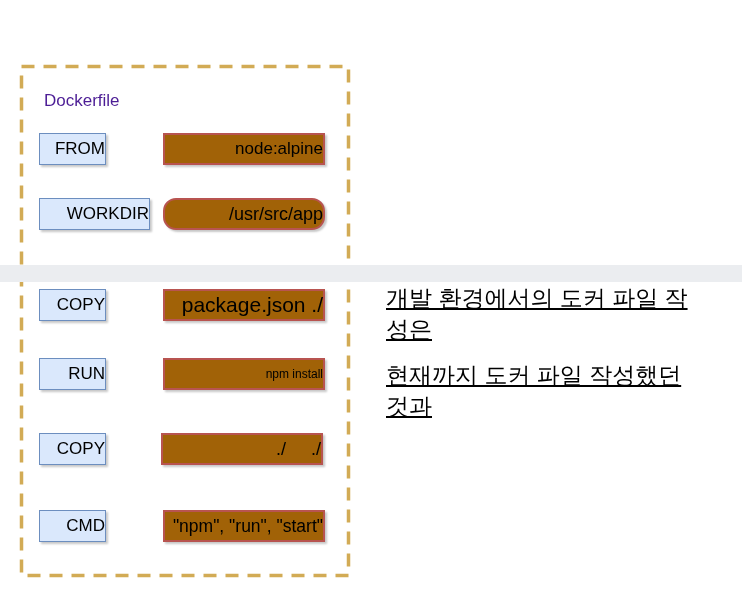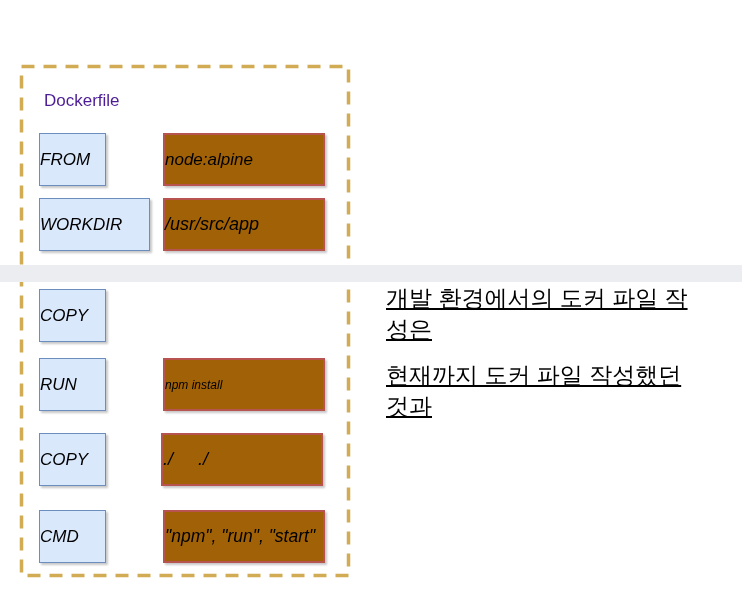--- a/index.html
+++ b/index.html
@@ -36,26 +36,25 @@
     left: 44px;
     top: 91px;
     font-size: 17px;
     color: #4c1d95;
     z-index: 2;
   }
   .box {
     position: absolute;
     display: flex;
     align-items: center;
-    justify-content: flex-start;
-    height: 53px;
+    justify-content: flex-end;
+    height: 32px;
     box-sizing: border-box;
     z-index: 2;
     box-shadow: 2px 2px 2px rgba(0,0,0,0.22);
-    font-style: italic;
   }
   .instr {
     left: 39px;
     width: 67px;
     background: #dae8fc;
     border: 1.5px solid #6c8ebf;
     font-size: 17px;
     color: #000000;
   }
   .instr.wide { width: 111px; }
@@ -68,21 +67,21 @@
   }
   .arg span, .instr span { white-space: pre; }
   .r1 { top: 133px; }
   .r2 { top: 198px; }
   .r3 { top: 289px; }
   .r4 { top: 358px; }
   .r5 { top: 433px; left: 161px; }
   .r6 { top: 510px; }
   .instr.r5 { left: 39px; }
   .arg.r1 { font-size: 17px; }
-  .arg.r2 { font-size: 18px; }
+  .arg.r2 { font-size: 18px; border-radius: 13px; }
   .arg.r3 { font-size: 21px; }
   .arg.r4 { font-size: 12px; }
   .arg.r5 { font-size: 18px; }
   .arg.r6 { font-size: 17.5px; }
   .band {
     position: absolute;
     left: 0;
     top: 265px;
     width: 742px;
     height: 17px;
@@ -123,20 +122,23 @@
   <div class="box instr wide r2">
     <span>WORKDIR</span>
   </div>
   <div class="box arg r2">
     <span>/usr/src/app</span>
   </div>
 
   <div class="box instr r3">
     <span>COPY</span>
   </div>
+  <div class="box arg r3">
+    <span>package.json ./</span>
+  </div>
 
   <div class="box instr r4">
     <span>RUN</span>
   </div>
   <div class="box arg r4">
     <span>npm install</span>
   </div>
 
   <div class="box instr r5">
     <span>COPY</span>

